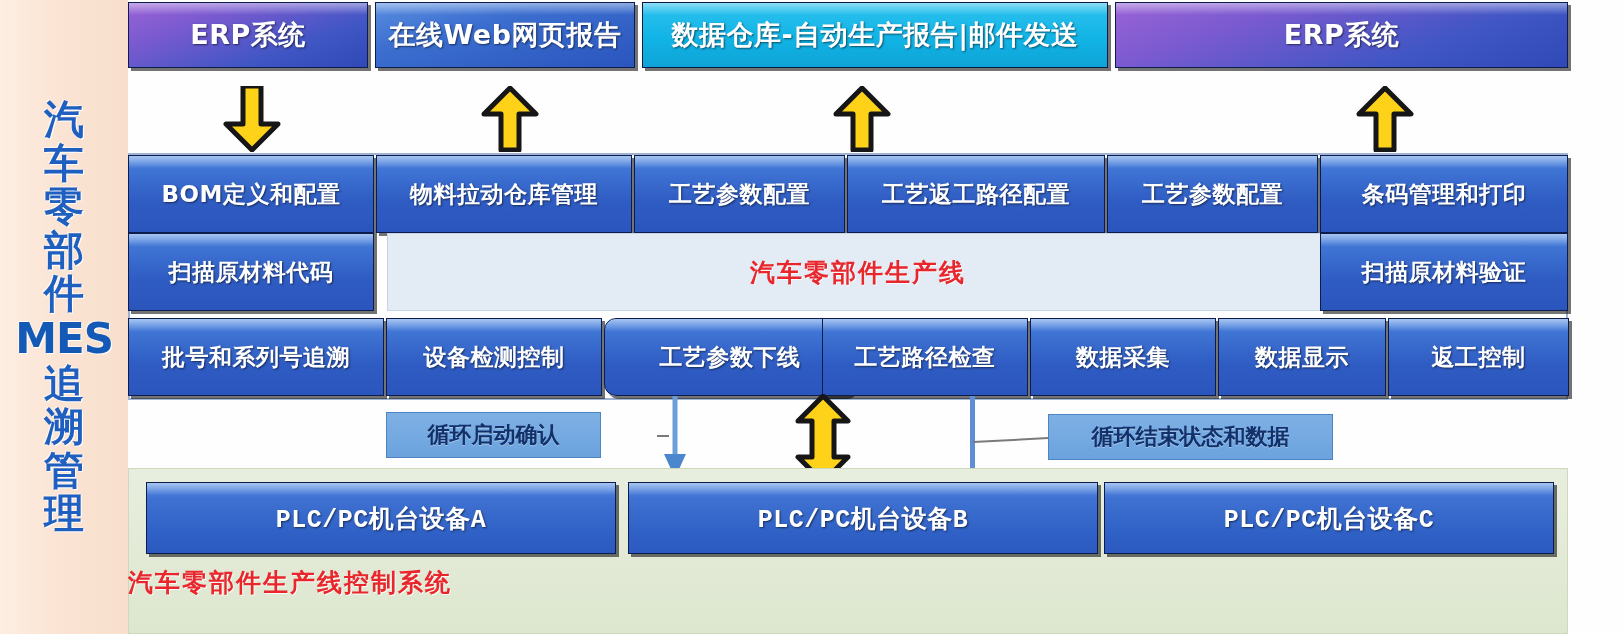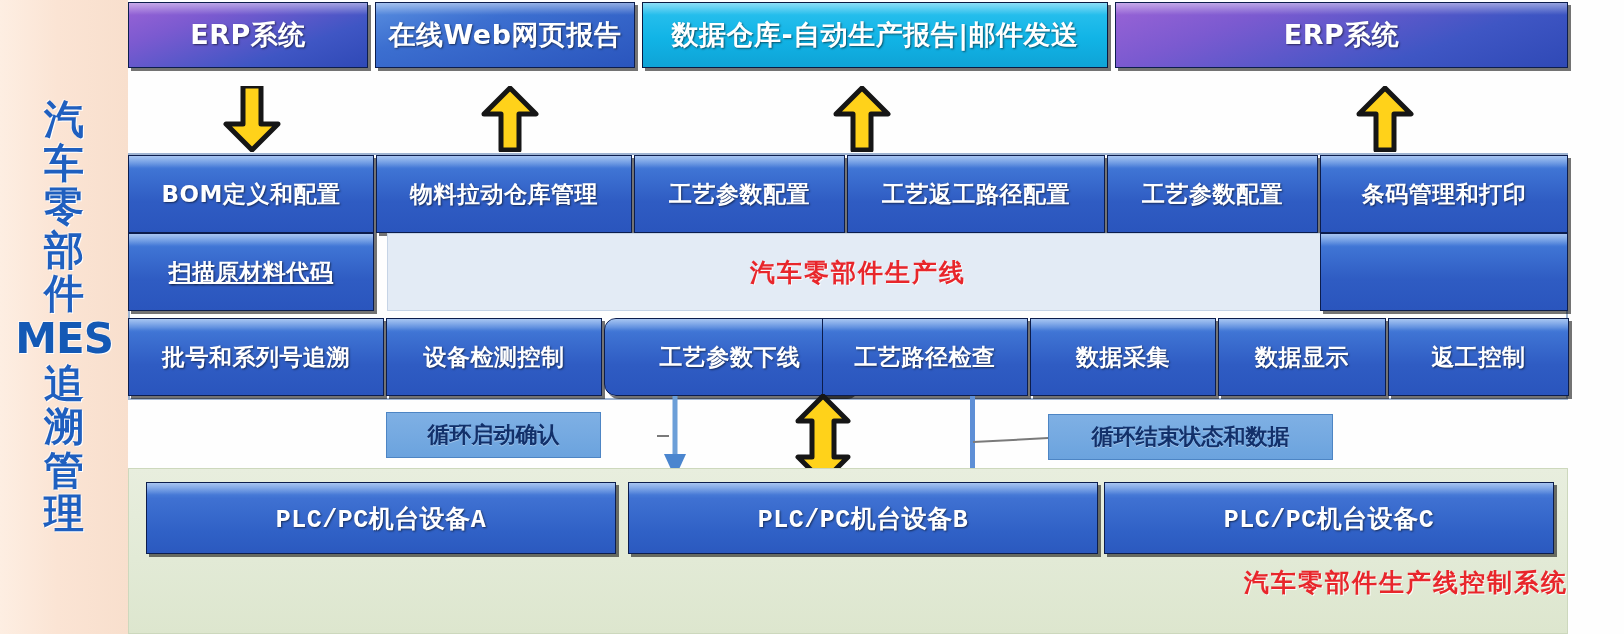--- a/index.html
+++ b/index.html
@@ -56,21 +56,21 @@
   .p-blue{background:linear-gradient(165deg,#5a8fe0 0%,#3c6fd0 35%,#2a55bd 100%);}
   .p-cyan{background:linear-gradient(180deg,#2ec2ef 0%,#11b4e6 55%,#0fa3d6 100%);border-color:#0a1a42;}
   .p-row{background:linear-gradient(180deg,#5e95e6 0%,#3f74d4 18%,#2f5cc3 60%,#2a55bd 100%);}
   .p-plc{background:linear-gradient(180deg,#5f94e4 0%,#3f71d2 22%,#3061c6 70%,#2b59bf 100%);font-family:Liberation Mono, monospace;}
 
   
   .top-row .box{height:66px;top:2px;font-size:27px;}
 
   
   .r1 .box{top:155px;height:78px;font-size:23px;}
-  .r2 .box{top:233px;height:78px;font-size:23px;text-decoration:underline;}
+  .r2 .box{top:233px;height:78px;font-size:23px;}
   .r3 .box{top:318px;height:78px;font-size:23px;}
 
   
   .line-strip{
     position:absolute;top:233px;height:78px;
     background:#e3ebf5;border:1px solid #c6d4e6;box-sizing:border-box;
     display:flex;align-items:center;justify-content:center;
   }
   .line-strip .txt{
     color:#e8262b;font-size:25px;font-weight:700;letter-spacing:2px;
@@ -103,21 +103,21 @@
 
   
   .green-zone{
     position:absolute;left:0;top:468px;width:1440px;height:166px;
     background:linear-gradient(180deg,#e8eede 0%,#e2ead6 55%,#dde6ce 100%);
     border:1px solid #cdd8bd;box-sizing:border-box;
   }
   .plc .box{top:482px;height:72px;font-size:25px;}
   .green-caption{
     position:absolute;left:0;top:566px;width:1440px;
-    text-align:right;color:#e8262b;font-size:25px;font-weight:700;
+    text-align:left;color:#e8262b;font-size:25px;font-weight:700;
     letter-spacing:2px;text-shadow:1px 1px 0 rgba(255,255,255,.85);
   }
 </style>
 </head>
 <body>
 
 <div id="root">
 
   <div class="sidebar">
     <div class="sidebar-inner">
@@ -208,20 +208,21 @@
     <div class="r2">
       <div class="box p-row" style="left:0px;width:246px;">
         <span class="bevel"></span>
         <span class="lbl">扫描原材料代码</span>
       </div>
       <div class="line-strip" style="left:259px;width:942px;">
         <span class="txt">汽车零部件生产线</span>
       </div>
       <div class="box p-row" style="left:1192px;width:248px;">
         <span class="bevel"></span>
+        <span class="lbl">扫描原材料验证</span>
       </div>
     </div>
 
     <div class="r3">
       <div class="box p-row" style="left:0px;width:256px;">
         <span class="bevel"></span>
         <span class="lbl">批号和系列号追溯</span>
       </div>
       <div class="box p-row" style="left:258px;width:216px;">
         <span class="bevel"></span>

